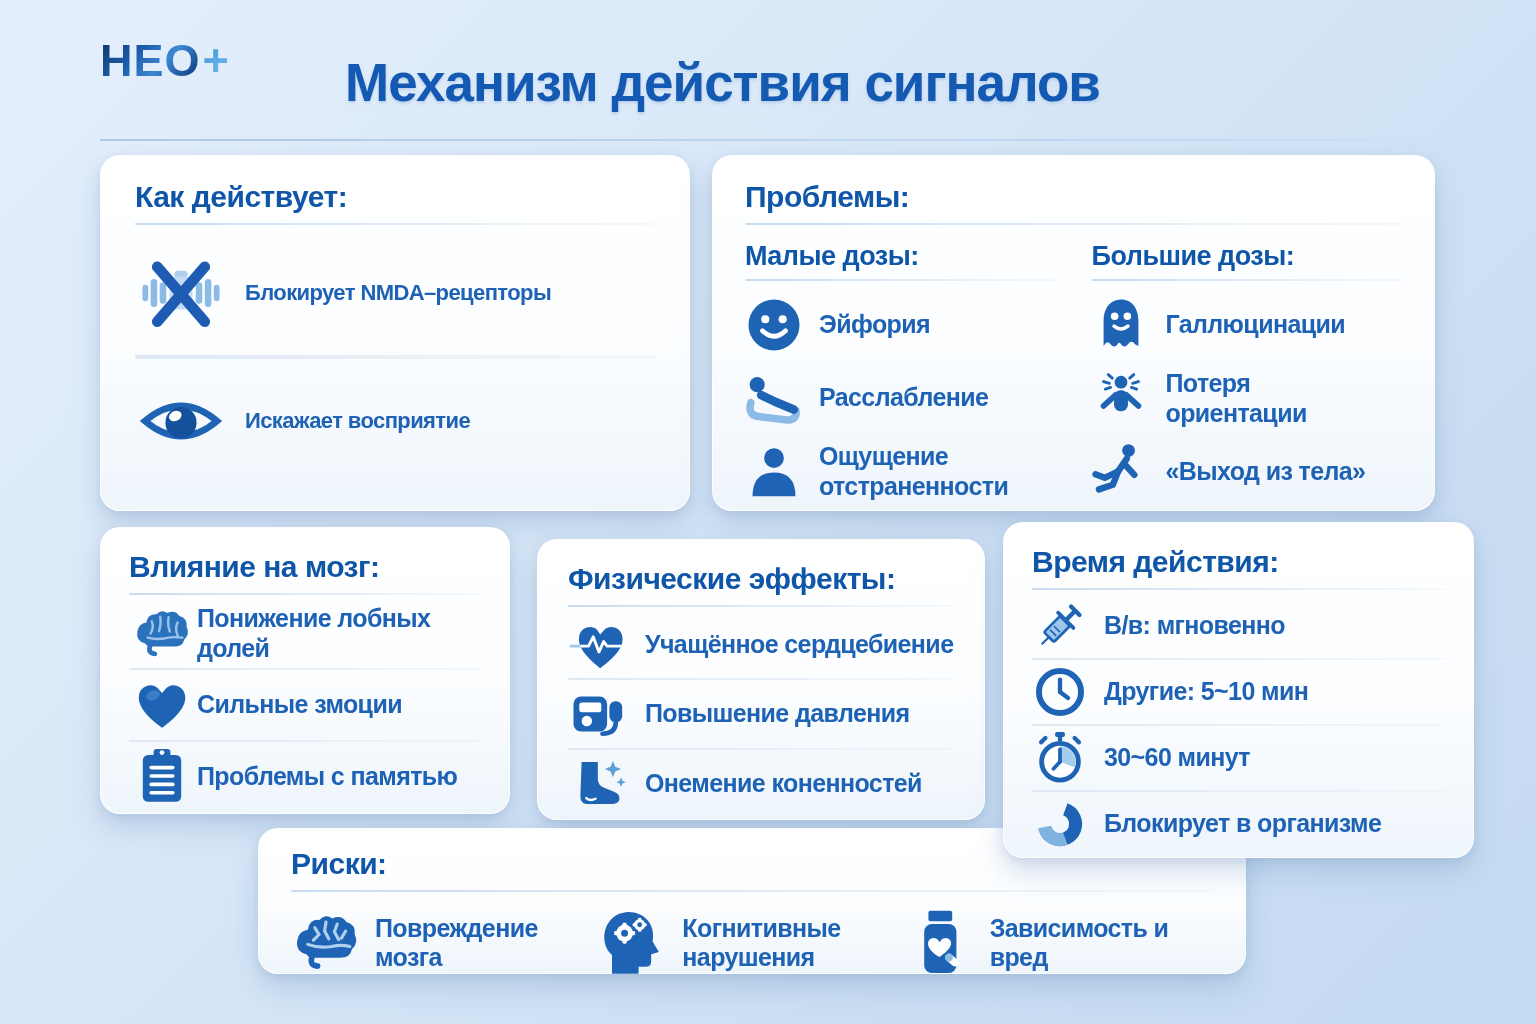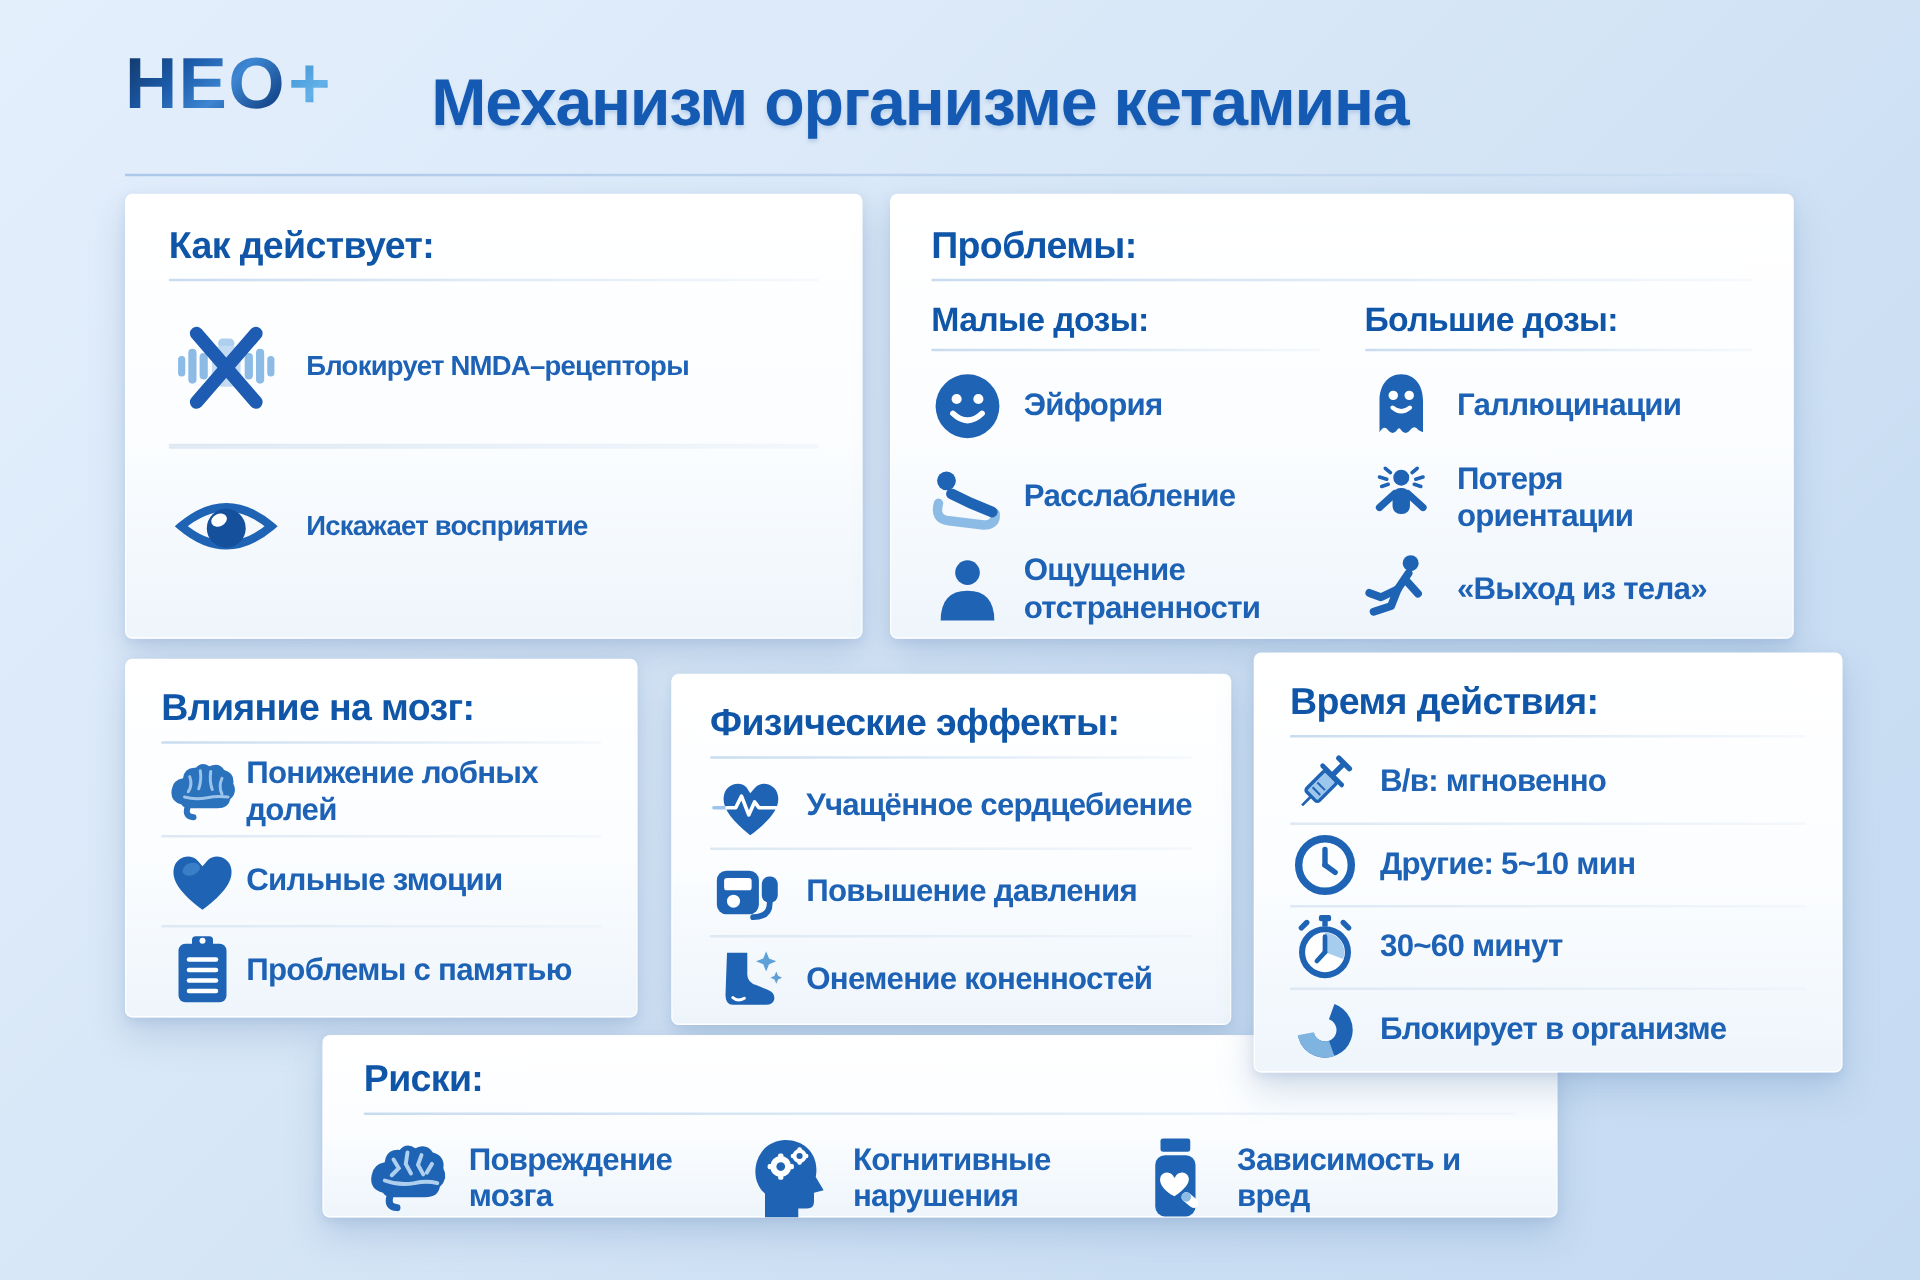--- a/index.html
+++ b/index.html
@@ -1,30 +1,30 @@
 <!DOCTYPE html>
 <html><head>
 <meta charset="utf-8">
 <style>
   html,body{margin:0;padding:0;}
   body{font-family:"Liberation Sans","DejaVu Sans",sans-serif;}
   .stage{position:relative;width:1536px;height:1024px;overflow:hidden;
     background:linear-gradient(135deg,#e4effc 0%,#d8e7f7 40%,#cadef3 75%,#c5dbf2 100%);}
   
-  .logo{position:absolute;left:100px;top:38px;font-size:58px;font-weight:700;letter-spacing:1px;line-height:1;}
+  .logo{position:absolute;left:100px;top:38px;font-size:45px;font-weight:700;letter-spacing:1px;line-height:1;}
   .logo .word{background:linear-gradient(135deg,#10325e 0%,#1b5aa8 35%,#3c86d2 60%,#174a8f 85%);
     -webkit-background-clip:text;background-clip:text;color:transparent;}
   .logo .plus{background:linear-gradient(135deg,#2f86c9,#63b1e8 60%,#2a79bd);
     -webkit-background-clip:text;background-clip:text;color:transparent;margin-left:2px;}
   .page-title{position:absolute;left:345px;top:52px;font-size:53px;font-weight:700;color:#155ab2;
     letter-spacing:-1px;text-shadow:0 2px 3px rgba(120,160,210,.35);}
   .head-rule{position:absolute;left:100px;top:139px;width:1336px;height:2px;
     background:linear-gradient(90deg,rgba(150,185,225,.7),rgba(150,185,225,.25) 80%,rgba(150,185,225,0));}
   
-  .card{position:absolute;border-radius:6px;border:1px solid rgba(255,255,255,.9);
+  .card{position:absolute;border-radius:20px;border:1px solid rgba(255,255,255,.9);
     background:linear-gradient(180deg,#ffffff 0%,#fbfdff 55%,#eef5fb 100%);
     box-shadow:0 14px 28px rgba(110,145,190,.30),0 3px 8px rgba(120,150,195,.18);
     box-sizing:border-box;}
   .card-title{font-size:30px;font-weight:700;color:#0f55a8;letter-spacing:-0.5px;margin:0;}
   .tsep{height:2px;margin-top:9px;border-radius:1px;
     background:linear-gradient(90deg,#c9dcef,rgba(201,220,239,.15));}
   .sep{height:2px;border-radius:1px;background:linear-gradient(90deg,#dde8f3,rgba(221,232,243,.25));}
   .row{display:flex;align-items:center;gap:18px;}
   .ic{flex:0 0 auto;display:flex;align-items:center;justify-content:center;}
   .ic svg{width:100%;height:100%;display:block;}
@@ -61,21 +61,21 @@
   #card-risks .ic{width:70px;height:70px;}
 </style>
 </head>
 <body>
 
 <div class="stage">
 
   <div class="logo">
     <span class="word">НЕО</span><span class="plus">+</span>
   </div>
-  <div class="page-title">Механизм организме кетамина</div>
+  <div class="page-title">Механизм действия сигналов</div>
   <div class="head-rule"></div>
 
   <section class="card" id="card-how">
     <h2 class="card-title">Как действует:</h2>
     <div class="tsep"></div>
     <div class="rows">
       <div class="row">
         <span class="ic">
           <svg viewBox="0 0 100 100">
             <g fill="#8cbbe6">

